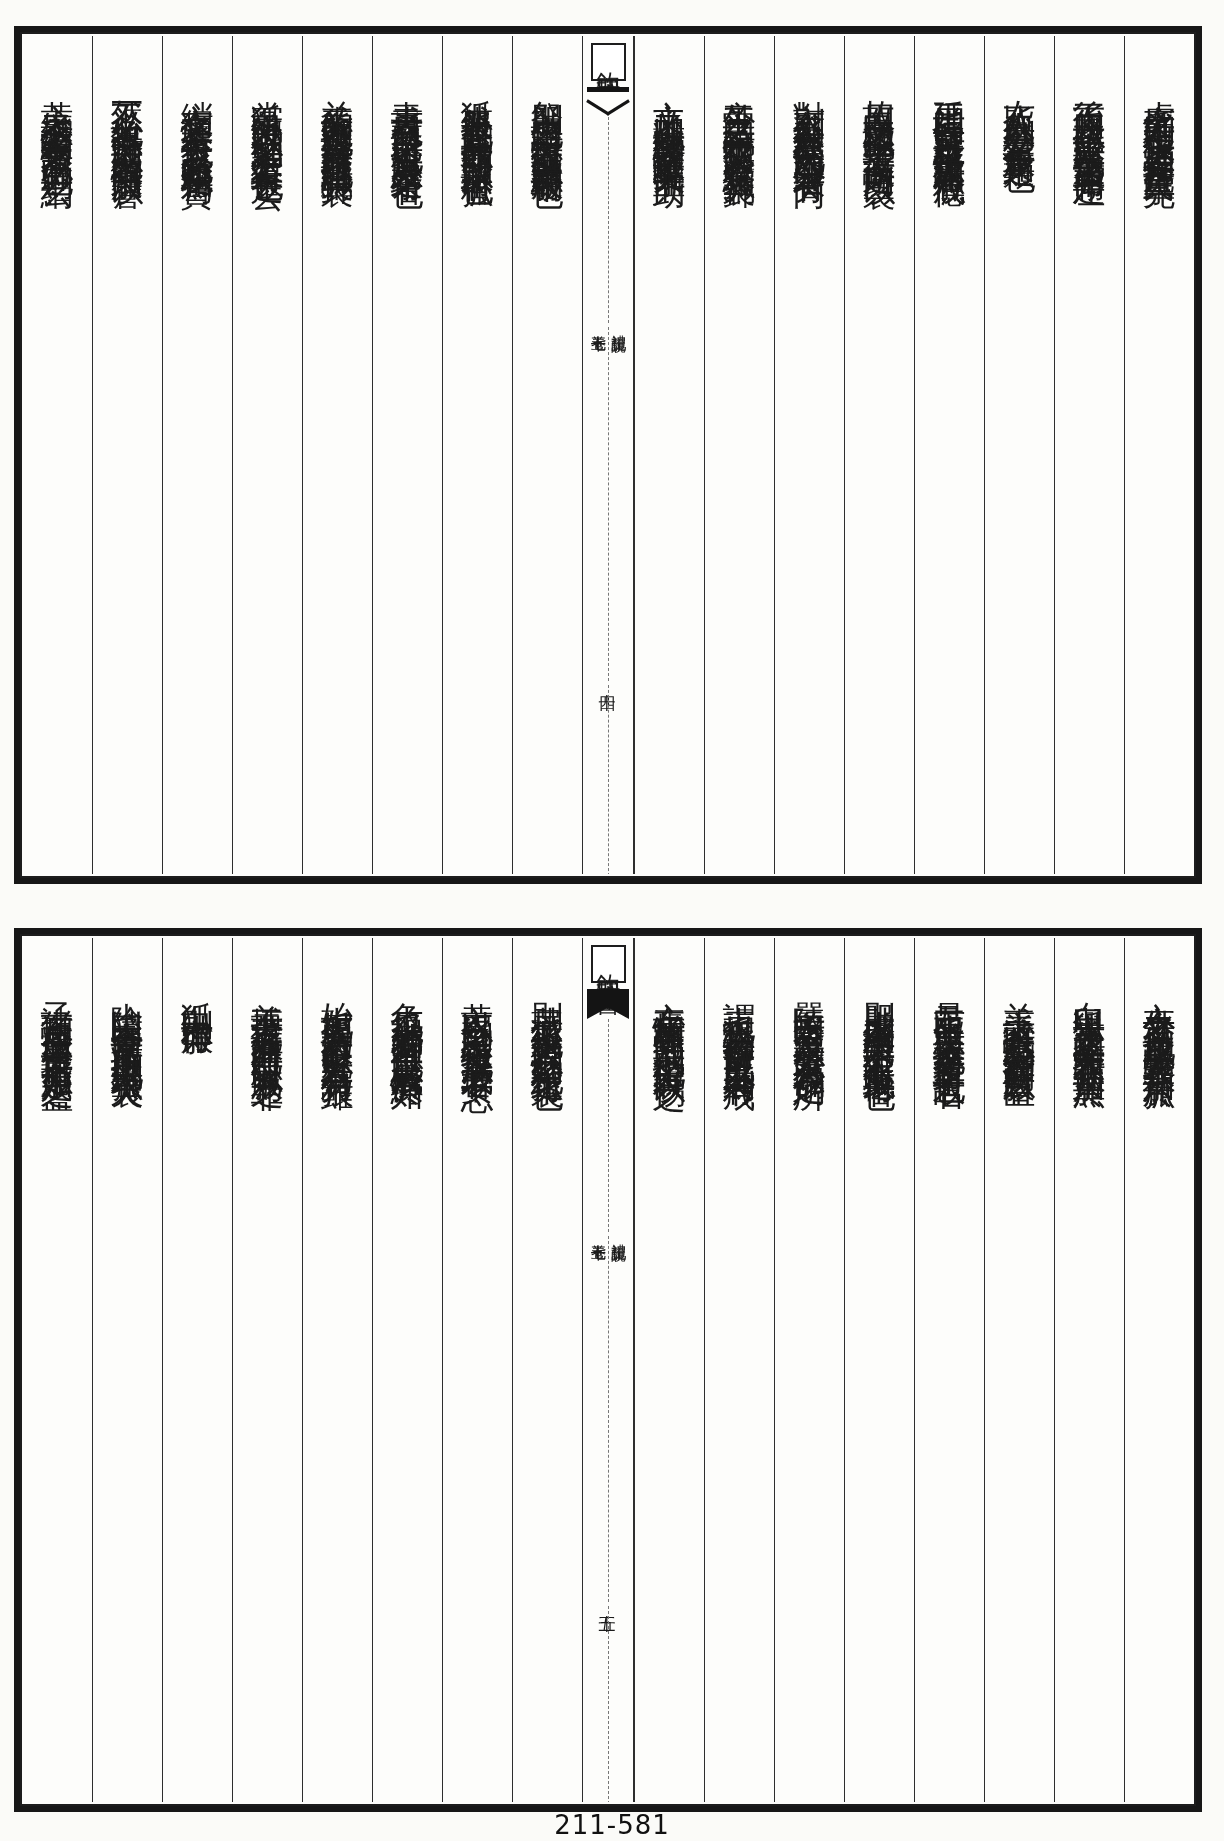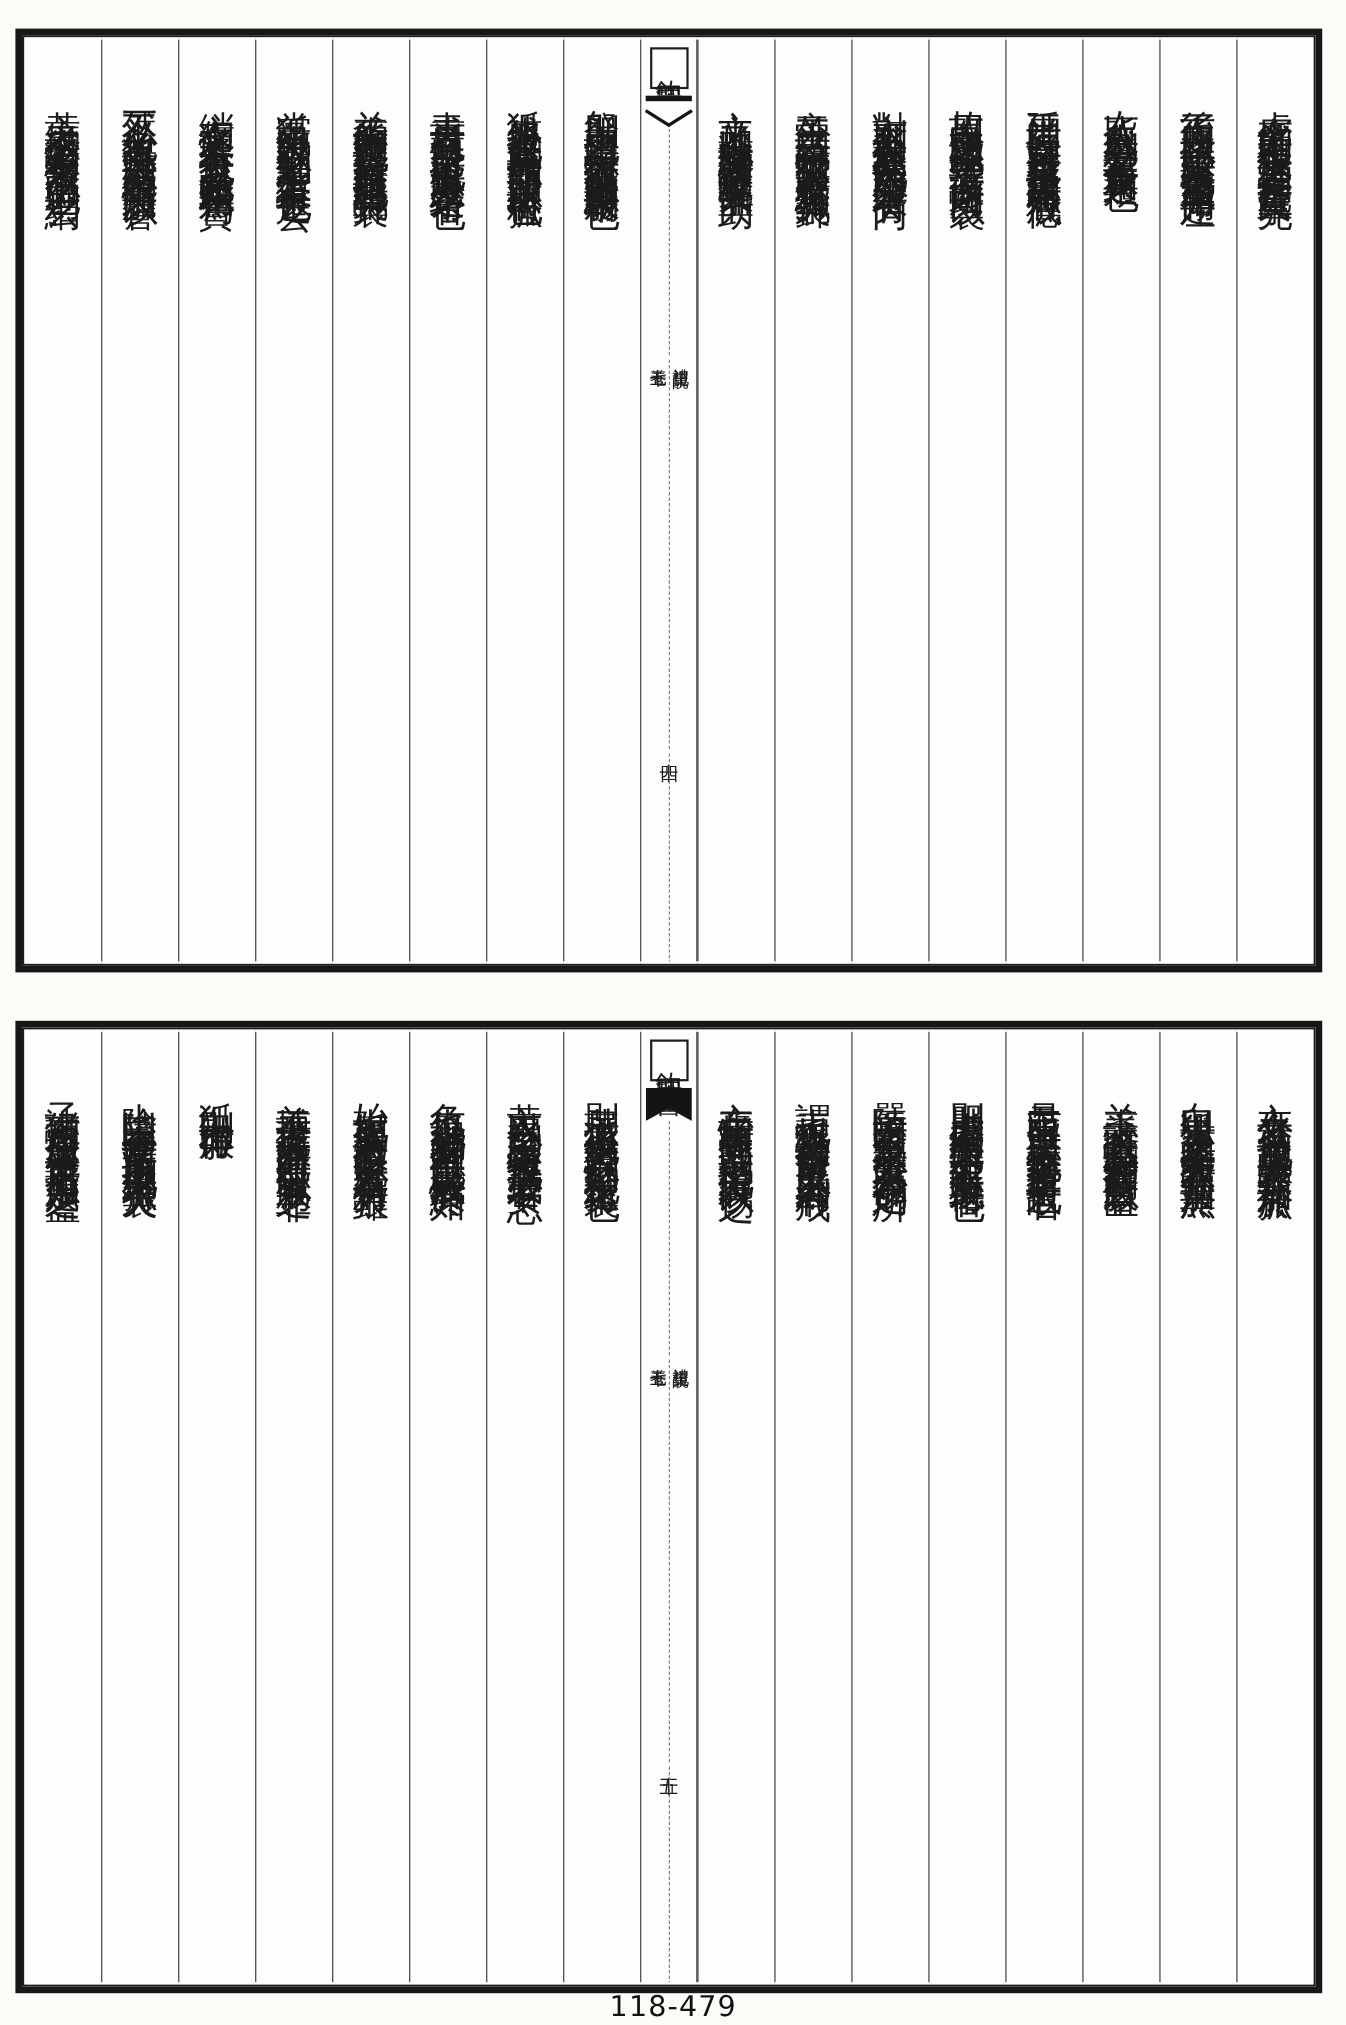--- a/index.html
+++ b/index.html
@@ -187,13 +187,13 @@
         <div class="col"><span>危也祭祀必戒者神明其德也息民必戒者慎終如</span></div>
         <div class="col"><span>始也虎屬西方為右故右以虎裘且右為有力狼雖</span></div>
         <div class="col"><span>善搏不若虎之猛故在左而已狐白以狐腋為之非</span></div>
         <div class="col"><span>狐白則士亦得服</span></div>
         <div class="col"><span>山陰陸氏曰卒食玄端而居燕服也則錦衣狐裘天</span></div>
         <div class="col"><span>子諸侯朔月燕居之服蓋平日燕居不應如是之盛</span></div>
       </div>
   </div>
 </div>
 
-<div class="folio-label">118-479</div>
+<div class="folio-label">211-581</div>
 
 </body></html>

